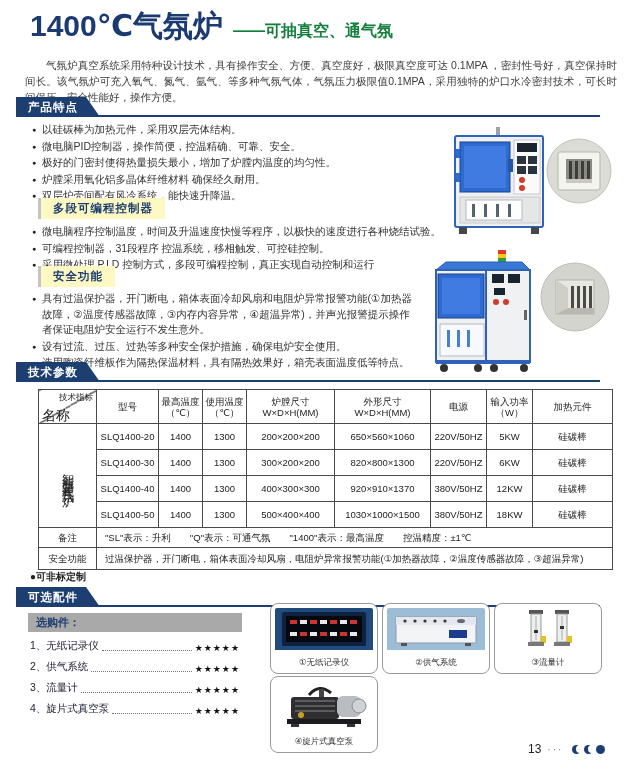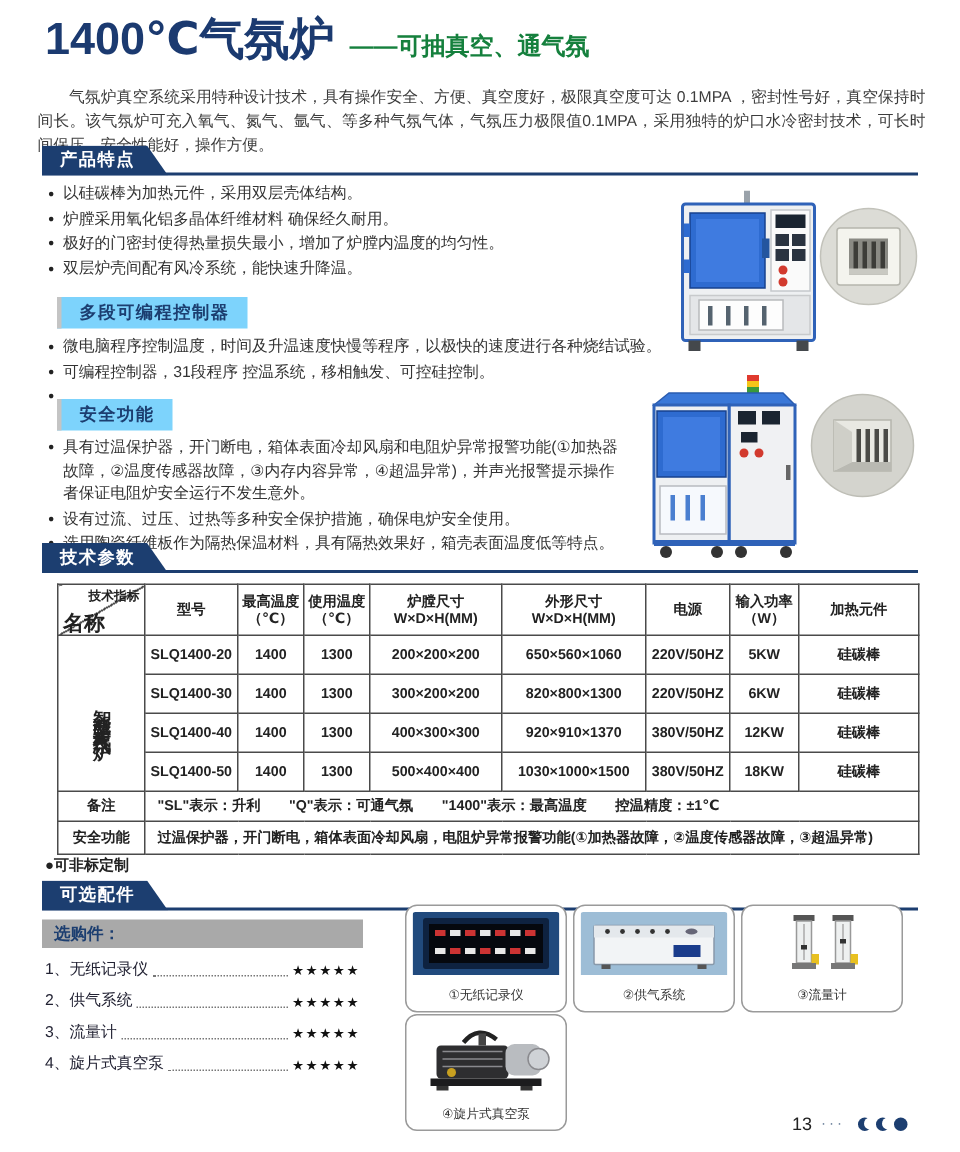--- a/index.html
+++ b/index.html
@@ -8,37 +8,37 @@
     font-family:"Liberation Sans","DejaVu Sans",sans-serif;color:#333;overflow:hidden;
   }
   
   .title-row{position:absolute;left:30px;top:6px;white-space:nowrap;}
   .main-title{font-size:30px;font-weight:bold;color:#1b3a70;letter-spacing:0px;}
   .sub-title{font-size:16px;font-weight:bold;color:#15803d;margin-left:10px;}
   
   .intro{position:absolute;left:25px;top:46px;width:592px;font-size:10.5px;line-height:16px;
          color:#3c3c3c;text-indent:2em;text-align:justify;}
   
-  .sec{position:absolute;left:28px;width:584px;height:20px;}
+  .sec{position:absolute;left:16px;width:584px;height:20px;}
   .sec-chip{position:absolute;left:0;top:0;background:#1c3e70;color:#fff;font-weight:bold;
             font-size:11.5px;line-height:20px;padding:0 22px 0 12px;letter-spacing:1px;
             clip-path:polygon(0 0,calc(100% - 14px) 0,100% 100%,0 100%);z-index:2;}
   .sec-line{position:absolute;left:0;right:0;bottom:0;height:2px;background:#1c3e70;}
   
-  .sub-chip{position:absolute;background:#7dd3fc;color:#1c3e70;font-weight:bold;font-size:11.5px;
+  .sub-chip{position:absolute;background:#fef9c3;color:#1c3e70;font-weight:bold;font-size:11.5px;
             padding:3px 12px;letter-spacing:1px;border-left:3px solid #c4c4c4;}
   
   .blist{position:absolute;left:32px;}
   .bitem{position:relative;padding-left:10px;font-size:10.5px;line-height:15.5px;color:#333;margin-bottom:1px;}
   .blt{position:absolute;left:0;top:0;font-size:7px;line-height:15.5px;color:#222;}
   
   table.spec{position:absolute;left:38px;top:389px;border-collapse:collapse;table-layout:fixed;
              width:574px;font-size:9.5px;color:#222;}
   table.spec td,table.spec th{border:1px solid #4a4a4a;text-align:center;vertical-align:middle;
-             padding:1px 2px;font-weight:bold;white-space:pre-line;line-height:11px;}
+             padding:1px 2px;font-weight:normal;white-space:pre-line;line-height:11px;}
   .corner{position:relative;height:30px;padding:0 !important;
           background:linear-gradient(to bottom right,transparent calc(50% - 0.6px),#4a4a4a calc(50% - 0.6px),#4a4a4a calc(50% + 0.6px),transparent calc(50% + 0.6px));}
   .corner .c-top{position:absolute;top:2px;right:3px;font-size:8.5px;}
   .corner .c-bot{position:absolute;bottom:2px;left:3px;font-size:14px;}
   .vtext{writing-mode:vertical-rl;text-orientation:upright;margin:0 auto;font-size:12px;
          letter-spacing:3px;color:#222;}
   .remark-cell,.safe-cell{text-align:left !important;padding-left:8px !important;font-size:9.5px;}
   
   .custom-note{position:absolute;left:30px;top:570px;font-size:10px;color:#222;font-weight:bold;font-family:Liberation Mono, monospace;}
   
@@ -70,30 +70,31 @@
 </div>
 
 <p class="intro">气氛炉真空系统采用特种设计技术，具有操作安全、方便、真空度好，极限真空度可达 0.1MPA ，密封性号好，真空保持时间长。该气氛炉可充入氧气、氮气、氩气、等多种气氛气体，气氛压力极限值0.1MPA，采用独特的炉口水冷密封技术，可长时间保压，安全性能好，操作方便。</p>
 
 <div class="sec" style="top:97px;">
   <span class="sec-chip">产品特点</span>
   <span class="sec-line"></span>
 </div>
 <div class="blist" style="top:122px;width:430px;">
   <div class="bitem"><span class="blt">●</span><span>以硅碳棒为加热元件，采用双层壳体结构。</span></div>
+  <div class="bitem"><span class="blt">●</span><span>微电脑PID控制器，操作简便，控温精确、可靠、安全。</span></div>
+  <div class="bitem"><span class="blt">●</span><span>极好的门密封使得热量损失最小，增加了炉膛内温度的均匀性。</span></div>
   <div class="bitem"><span class="blt">●</span><span>炉膛采用氧化铝多晶体纤维材料 确保经久耐用。</span></div>
-  <div class="bitem"><span class="blt">●</span><span>极好的门密封使得热量损失最小，增加了炉膛内温度的均匀性。</span></div>
   <div class="bitem"><span class="blt">●</span><span>双层炉壳间配有风冷系统，能快速升降温。</span></div>
 </div>
 
 <div class="sub-chip" style="left:38px;top:198px;">多段可编程控制器</div>
 <div class="blist" style="top:224px;width:440px;">
   <div class="bitem"><span class="blt">●</span><span>微电脑程序控制温度，时间及升温速度快慢等程序，以极快的速度进行各种烧结试验。</span></div>
   <div class="bitem"><span class="blt">●</span><span>可编程控制器，31段程序 控温系统，移相触发、可控硅控制。</span></div>
-  <div class="bitem"><span class="blt">●</span></div>
+  <div class="bitem"><span class="blt">●</span><span>采用微处理 P.I.D 控制方式，多段可编程控制，真正实现自动控制和运行</span></div>
 </div>
 
 <div class="sub-chip" style="left:38px;top:266px;">安全功能</div>
 <div class="blist" style="top:291px;width:382px;">
   <div class="bitem"><span class="blt">●</span><span>具有过温保护器，开门断电，箱体表面冷却风扇和电阻炉异常报警功能(①加热器故障，②温度传感器故障，③内存内容异常，④超温异常)，并声光报警提示操作者保证电阻炉安全运行不发生意外。</span></div>
   <div class="bitem"><span class="blt">●</span><span>设有过流、过压、过热等多种安全保护措施，确保电炉安全使用。</span></div>
   <div class="bitem"><span class="blt">●</span><span>选用陶瓷纤维板作为隔热保温材料，具有隔热效果好，箱壳表面温度低等特点。</span></div>
 </div>
 
 <div class="fig" style="left:453px;top:127px;">

